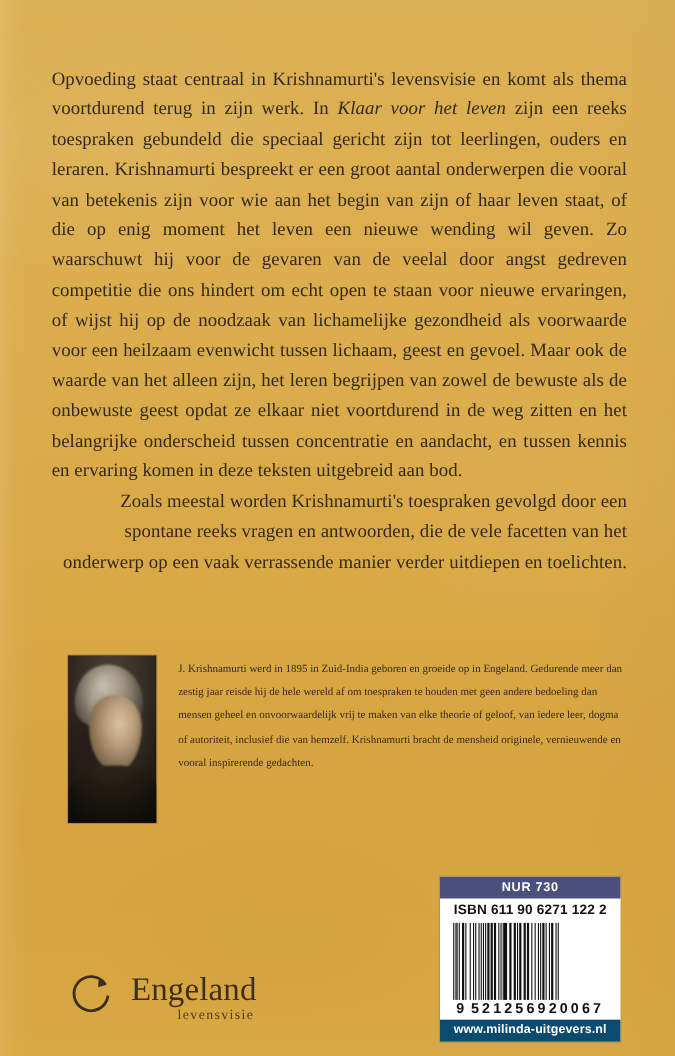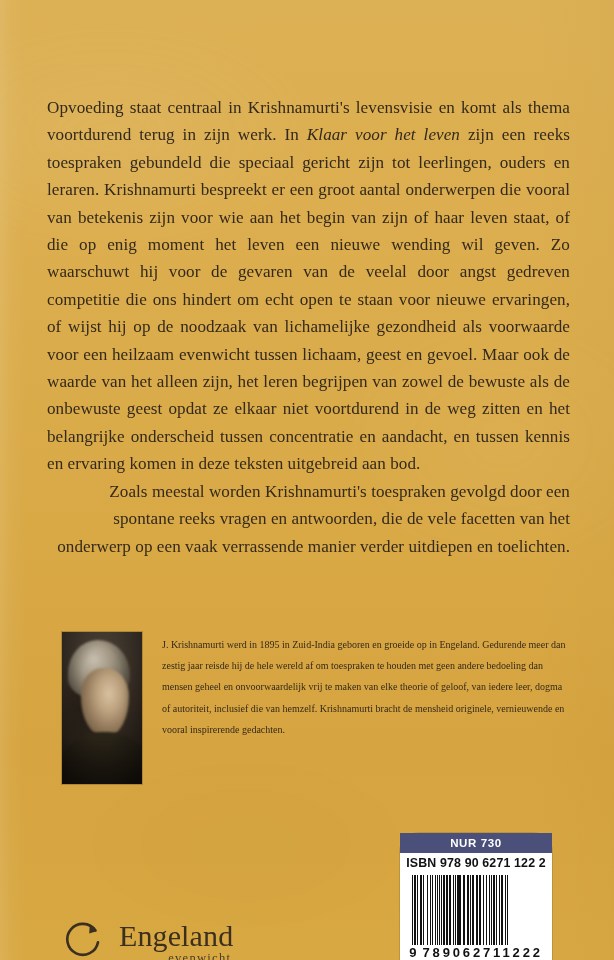--- a/index.html
+++ b/index.html
@@ -43,21 +43,20 @@
     opacity: .30;
     background:
       radial-gradient(ellipse 320px 180px at 18% 14%, rgba(255,255,255,.20), rgba(255,255,255,0) 70%),
       radial-gradient(ellipse 260px 200px at 82% 46%, rgba(255,255,255,.13), rgba(255,255,255,0) 70%),
       radial-gradient(ellipse 300px 160px at 40% 88%, rgba(0,0,0,.05), rgba(0,0,0,0) 70%);
   }
 
   .content {
     position: absolute;
     inset: 0;
-    margin-top: 36px;
   }
 
   
   .blurb {
     position: absolute;
     left: 47px;
     top: 58px;
     width: 523px;
     color: #33291c;
     font-size: 17.1px;
@@ -164,24 +163,23 @@
     padding-top: 2px;
   }
   .bio-text p { margin: 0; }
   .bio-text .last { text-align: left; }
 
   
   .isbn-block {
     position: absolute;
     left: 400px;
     top: 797px;
-    width: 152px;
+    width: 164px;
     background: #ffffff;
     box-shadow: 0 0 0 1px rgba(70,55,30,.18);
-    border-radius: 19px;
   }
   .nur-bar {
     background: #4a5079;
     color: #ffffff;
     text-align: center;
     font-family: "Liberation Sans", sans-serif;
     font-size: 11.5px;
     font-weight: 700;
     letter-spacing: .055em;
     padding: 4px 0 4px;
@@ -300,21 +298,21 @@
       <div class="ph-body"></div>
       <div class="ph-vig"></div>
     </div>
     <div class="bio-text">
       <p class="last">J. Krishnamurti werd in 1895 in Zuid-India geboren en groeide op in Engeland. Gedurende meer dan zestig jaar reisde hij de hele wereld af om toespraken te houden met geen andere bedoeling dan mensen geheel en onvoorwaardelijk vrij te maken van elke theorie of geloof, van iedere leer, dogma of autoriteit, inclusief die van hemzelf. Krishnamurti bracht de mensheid originele, vernieuwende en vooral inspirerende gedachten.</p>
     </div>
   </div>
 
   <div class="isbn-block">
     <div class="nur-bar">NUR 730</div>
-    <div class="isbn-line">ISBN 978 90 6271 122 2</div>
+    <div class="isbn-line">ISBN 611 90 6271 122 2</div>
     <div class="barcode-area">
       <div class="bars">
           <i style="width: 1px; background: rgb(17, 17, 17);"></i>
           <i style="width: 1px; background: transparent;"></i>
           <i style="width: 1px; background: rgb(17, 17, 17);"></i>
           <i style="width: 1px; background: rgb(17, 17, 17);"></i>
           <i style="width: 1px; background: transparent;"></i>
           <i style="width: 1px; background: rgb(17, 17, 17);"></i>
           <i style="width: 2px; background: transparent;"></i>
           <i style="width: 2px; background: rgb(17, 17, 17);"></i>
@@ -374,28 +372,28 @@
           <i style="width: 2px; background: transparent;"></i>
           <i style="width: 1px; background: rgb(17, 17, 17);"></i>
           <i style="width: 1px; background: transparent;"></i>
           <i style="width: 2px; background: rgb(17, 17, 17);"></i>
           <i style="width: 2px; background: transparent;"></i>
           <i style="width: 1px; background: rgb(17, 17, 17);"></i>
           <i style="width: 1px; background: transparent;"></i>
           <i style="width: 1px; background: rgb(17, 17, 17);"></i>
         </div>
     </div>
-    <div class="digits"><span class="lead">9</span><span>789062</span><span>711222</span></div>
+    <div class="digits"><span class="lead">9</span><span>521256</span><span>920067</span></div>
     <div class="url-bar">www.milinda-uitgevers.nl</div>
   </div>
 
   <div class="publisher">
     <svg class="logo-mark" viewBox="0 0 46 46" aria-hidden="true">
       <path d="M33.5 10.5 A 15.5 15.5 0 1 0 36 22.2" fill="none" stroke="#3b2f1f" stroke-width="2.6" stroke-linecap="round"></path>
       <path d="M27.8 4.6 L 34.6 11.2 L 27.2 13.4 Z" fill="#3b2f1f"></path>
     </svg>
     <div class="pub-words">
       <span class="pub-name">Engeland</span>
-      <span class="pub-sub">evenwicht</span>
+      <span class="pub-sub">levensvisie</span>
     </div>
   </div>
 
 </div>
 
 </body></html>

